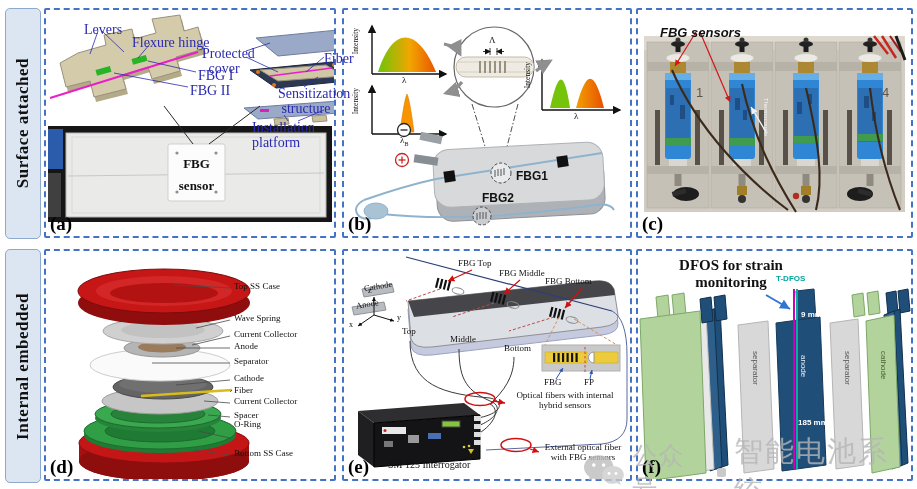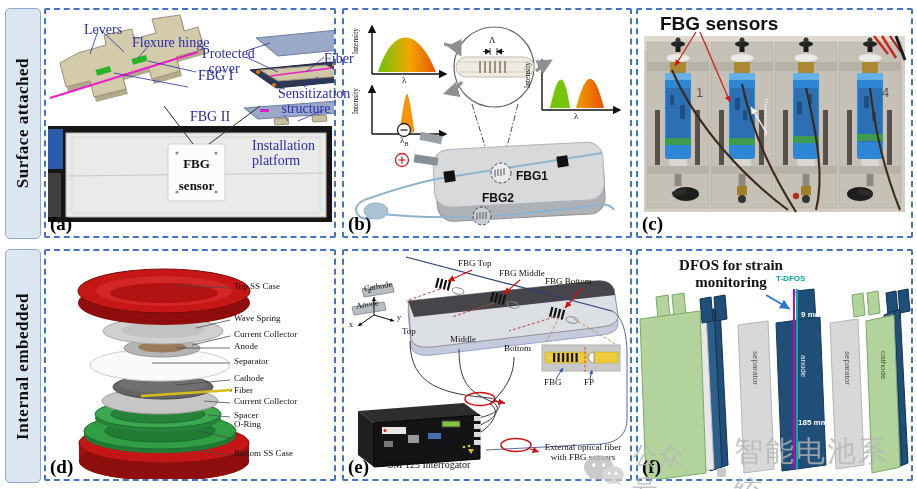--- a/index.html
+++ b/index.html
@@ -98,25 +98,25 @@
             <circle cx="131" cy="182" r="1.6"></circle>
             <circle cx="170" cy="182" r="1.6"></circle>
           </g>
         <line x1="118" y1="96" x2="147" y2="134" stroke="#2a2a2a"></line>
         <line x1="214" y1="96" x2="163" y2="134" stroke="#2a2a2a"></line>
       </g>
     </svg>
     <div class="lbl blue" style="left:38px;top:12px;">Levers</div>
     <div class="lbl blue" style="left:86px;top:25px;">Flexure hinge</div>
     <div class="lbl blue" style="left:152px;top:58px;">FBG I</div>
-    <div class="lbl blue" style="left:144px;top:73px;margin-top:26px;">FBG II</div>
+    <div class="lbl blue" style="left:144px;top:73px;">FBG II</div>
     <div class="lbl blue ctr" style="left:156px;top:36px;width:44px;">Protected cover</div>
     <div class="lbl blue" style="left:278px;top:41px;">Fiber</div>
     <div class="lbl blue ctr" style="left:232px;top:76px;width:56px;">Sensitization structure</div>
-    <div class="lbl blue" style="left:206px;top:128px;">Installation platform</div>
+    <div class="lbl blue" style="left:206px;top:110px;">Installation platform</div>
     <div class="lbl b ctr" style="left:122px;top:143px;width:57px;font-size:13px;line-height:1.7;">
       <span style="display:block;">FBG</span>
       <span style="display:block;">sensor</span>
     </div>
     <div class="tag">(a)</div>
   </div>
 
   <div class="panel" style="left:342px;top:8px;width:286px;height:226px;">
     <svg width="286" height="226" viewBox="0 0 286 226">
       <defs>
@@ -357,21 +357,21 @@
         <path d="M244,26 L258,48" stroke="#c62820" stroke-width="2.5" fill="none"></path>
         <path d="M252,26 L263,42" stroke="#a01818" stroke-width="2" fill="none"></path>
         <path d="M258,26 L267,50" stroke="#1a1a1a" stroke-width="3" fill="none"></path>
       </g>
       <g stroke="#d01818" stroke-width="1.2" fill="none">
         <path d="M58,22 L37,56" marker-end="url(#pc-r)"></path>
         <path d="M62,22 L92,92" marker-end="url(#pc-r)"></path>
       </g>
       <path d="M128,122 L113,97" stroke="#f2f2f2" stroke-width="1.4" fill="none" marker-end="url(#pc-w)"></path>
     </svg>
-    <div class="lbl sans b" style="left:22px;top:4px;font-size:19px;">FBG sensors</div>
+    <div class="lbl sans b" style="left:22px;top:16px;font-size:13px;font-style:italic;">FBG sensors</div>
     <div class="lbl sans" style="left:58px;top:76px;font-size:13px;color:#5c564e;">1</div>
     <div class="lbl sans" style="left:244px;top:76px;font-size:13px;color:#5c564e;">4</div>
     <div class="lbl sans vdown" style="left:124px;top:88px;font-size:6px;color:#f4f4f4;">Thermocouple</div>
     <div class="tag">(c)</div>
   </div>
 
   <div class="panel" style="left:44px;top:249px;width:288px;height:228px;">
     <svg width="288" height="228" viewBox="0 0 288 228">
 
       <g>
@@ -563,20 +563,21 @@
     <div class="lbl" style="left:53px;top:63px;font-size:8px;">y</div>
     <div class="lbl" style="left:5px;top:70px;font-size:8px;">x</div>
     <div class="lbl" style="left:114px;top:8px;">FBG Top</div>
     <div class="lbl" style="left:155px;top:18px;">FBG Middle</div>
     <div class="lbl" style="left:201px;top:26px;">FBG Bottom</div>
     <div class="lbl" style="left:58px;top:76px;">Top</div>
     <div class="lbl" style="left:106px;top:84px;">Middle</div>
     <div class="lbl" style="left:160px;top:93px;">Bottom</div>
     <div class="lbl" style="left:200px;top:127px;">FBG</div>
     <div class="lbl" style="left:240px;top:127px;">FP</div>
+    <div class="lbl ctr" style="left:163px;top:140px;width:116px;">Optical fibers with internal hybrid sensors</div>
     <div class="lbl ctr" style="left:196px;top:192px;width:86px;">External optical fiber with FBG sensors</div>
     <div class="lbl" style="left:44px;top:208px;font-size:10px;">SM 125 Interrogator</div>
     <div class="tag">(e)</div>
   </div>
 
   <div class="panel" style="left:636px;top:249px;width:273px;height:228px;">
     <svg width="273" height="228" viewBox="0 0 273 228">
       <defs>
         <marker id="pf-b" markerWidth="7" markerHeight="7" refX="5" refY="2.5" orient="auto">
             <path d="M0,0L5,2.5L0,5Z" fill="#2e75d4"></path>

